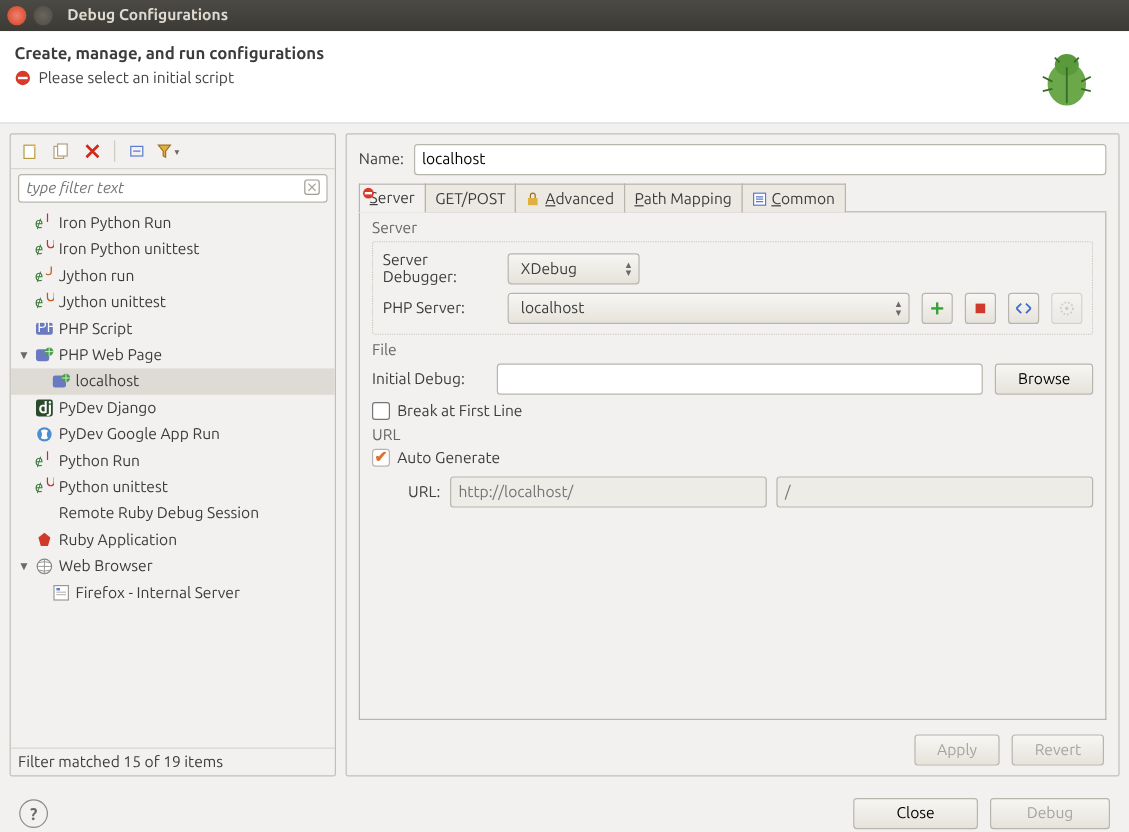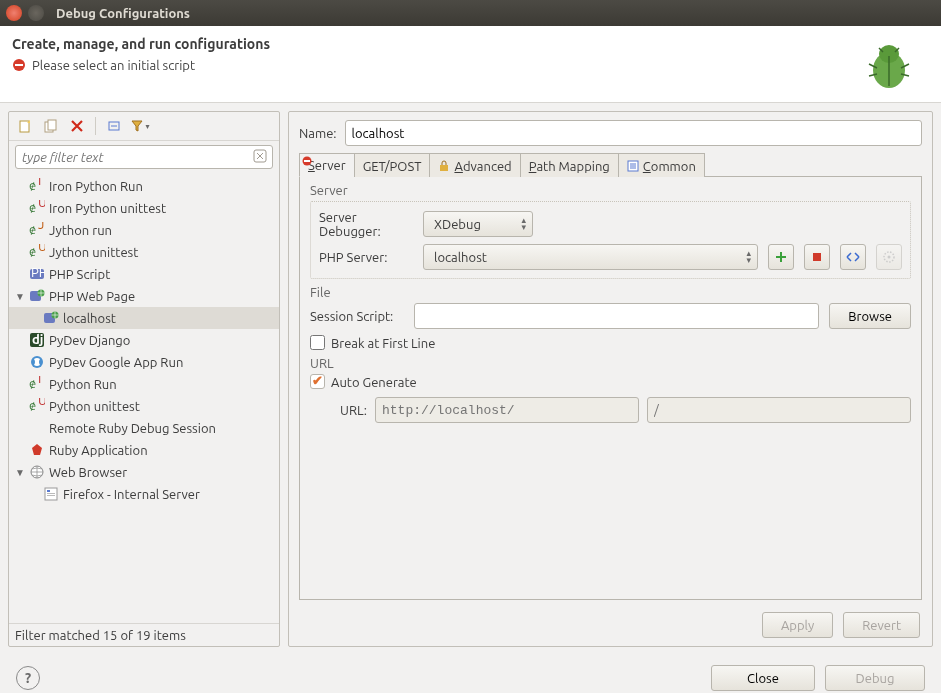--- a/index.html
+++ b/index.html
@@ -389,42 +389,42 @@
                   <circle cx="7" cy="7" r="1.5" fill="#aaa"></circle>
                 </svg>
               </span>
           </div>
         </div>
       </div>
 
       <div class="group">
         <div class="group-title">File</div>
         <div class="frow">
-          <span class="flabel">Session Script:</span>
+          <span class="flabel">Initial Debug:</span>
           <input type="text" class="txt" value="" style="">
           <button class="btn">Browse</button>
         </div>
       </div>
 
       <div class="group">
         <label class="chk">
           <input type="checkbox" style="">
           <span>Break at First Line</span>
         </label>
       </div>
 
       <div class="group">
         <div class="group-title">URL</div>
         <label class="chk">
           <input type="checkbox" class="checked-orange" checked="" style="">
           <span>Auto Generate</span>
         </label>
         <div class="url-sub">
           <span style="color:#404040">URL:</span>
-          <input type="text" class="txt" disabled="" style="max-width: 290px; font-family: Liberation Mono, monospace;" placeholder="http://localhost/">
+          <input type="text" class="txt" disabled="" style="max-width: 290px;" placeholder="http://localhost/">
           <input type="text" class="txt" disabled="" placeholder="/" style="">
         </div>
       </div>
 
       <div style="flex:1"></div>
     </div>
 
     <div class="rightbtns">
       <button class="btn disabled">Apply</button>
       <button class="btn disabled">Revert</button>

